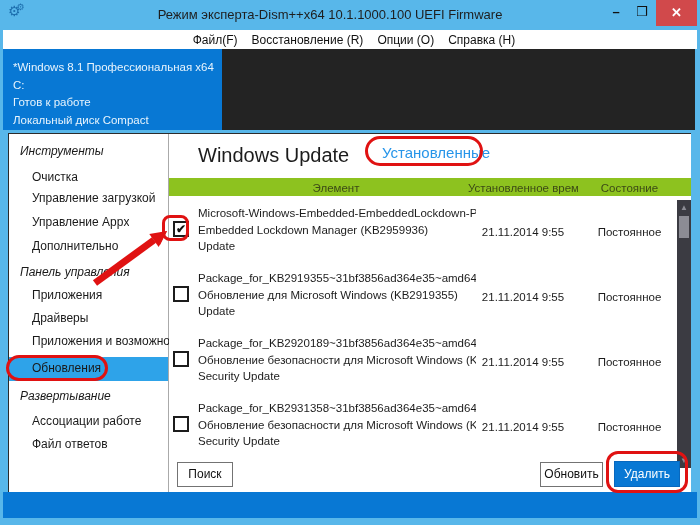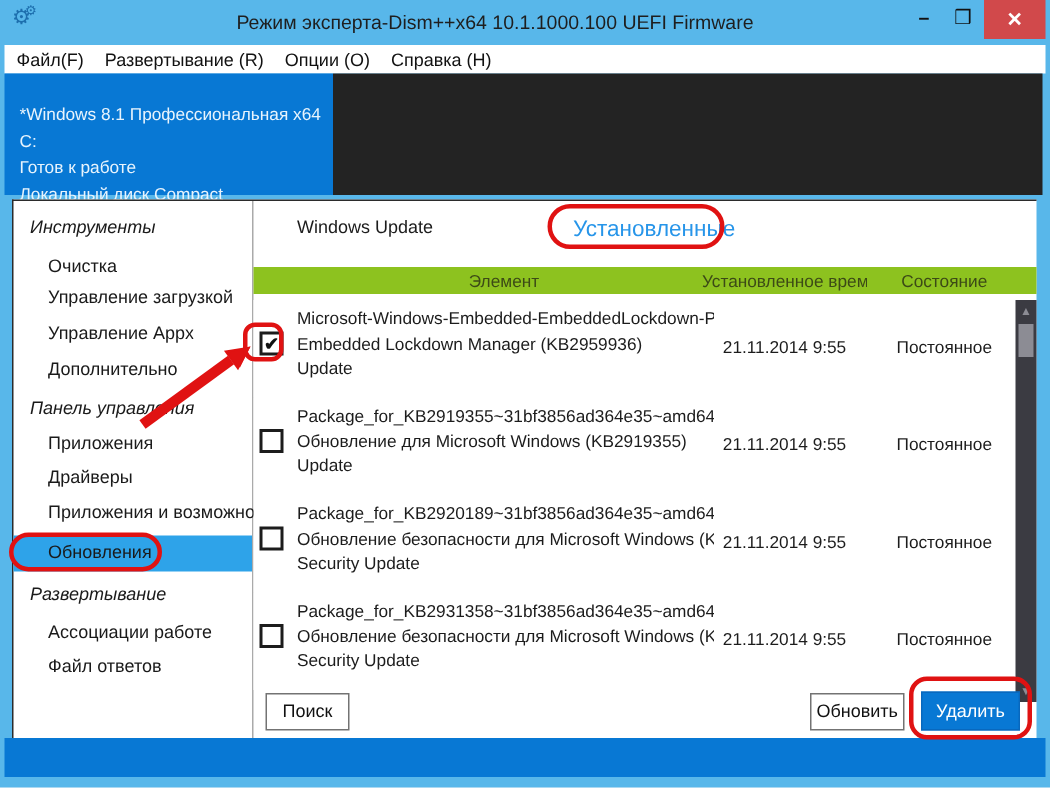--- a/index.html
+++ b/index.html
@@ -15,43 +15,43 @@
                font-size:13px; color:#1e1e1e; white-space:nowrap; overflow:hidden; }
   .btn-min, .btn-max { position:absolute; top:0; width:24px; height:26px; text-align:center;
                line-height:24px; color:#111; font-size:13px; cursor:default; }
   .btn-min { left:604px; font-weight:bold; }
   .btn-max { left:630px; }
   .btn-close { position:absolute; left:656px; top:0; width:41px; height:26px; background:#D1494B;
                color:#fff; text-align:center; line-height:26px; font-size:13px; font-weight:bold; }
 
   
   .menubar { position:absolute; top:30px; left:3px; width:694px; height:19px; background:#fff;
-             display:flex; gap:14px; align-items:center; padding-left:8px; font-size:12px; color:#111; }
+             display:flex; gap:14px; align-items:center; padding-left:8px; font-size:12px; color:#111;justify-content:center; }
   .menu-item { white-space:nowrap; }
 
   
   .infopanel { position:absolute; top:49px; left:3px; width:219px; height:81px; background:#0878D4;
-               color:#E8F4FD; font-size:11.5px; line-height:17.5px; padding:20px 0 0 10px; }
+               color:#E8F4FD; font-size:11.5px; line-height:17.5px; padding:10px 0 0 10px; }
   .infopanel div { white-space:nowrap; overflow:hidden; }
   .console { position:absolute; top:49px; left:222px; width:473px; height:81px; background:#232323; }
 
   
   .mainbg { position:absolute; top:133px; left:8px; width:683px; height:359px; background:#fff;
             border-top:1px solid #2b2b2b; border-left:1px solid #2b2b2b; }
   .divider-v { position:absolute; left:168px; top:134px; width:1px; height:358px; background:#aaa; }
 
   
   .side-h, .side-i { position:absolute; font-size:12px; color:#1a1a1a; white-space:nowrap;
                      overflow:hidden; max-width:138px; }
   .side-h { left:20px;font-style:italic; }
   .side-i { left:32px; }
   .side-sel-bg { position:absolute; left:9px; top:357px; width:159px; height:24px; background:#2EA3E9; }
 
   
-  .tab-wu { position:absolute; left:198px; top:144px; font-size:12px; color:#1c1c1c; }
+  .tab-wu { position:absolute; left:198px; top:144px; font-size:20px; color:#1c1c1c; }
   .tab-inst { position:absolute; left:382px; top:144px; font-size:15px; color:#2795E9; }
 
   
   .thead { position:absolute; left:169px; top:178px; width:522px; height:18px; background:#8DC21F; }
   .th { position:absolute; top:4px; font-size:11.5px; color:#3C4A16; white-space:nowrap; }
   .th-elem  { left:29px;  width:276px; text-align:center; }
   .th-time  { left:299px; width:110px; text-align:center; overflow:hidden; }
   .th-state { left:412px; width:97px;  text-align:center; }
 
   
@@ -98,21 +98,21 @@
   <div class="titlebar">
     <span class="app-icon"><span>⚙</span><span class="g2">⚙</span></span>
     <div class="win-title">Режим эксперта-Dism++x64 10.1.1000.100 UEFI Firmware</div>
     <div class="btn-min"><span>–</span></div>
     <div class="btn-max"><span>❒</span></div>
     <div class="btn-close"><span>✕</span></div>
   </div>
 
   <div class="menubar">
     <span class="menu-item">Файл(F)</span>
-    <span class="menu-item">Развертывание (R)</span>
+    <span class="menu-item">Восстановление (R)</span>
     <span class="menu-item">Опции (О)</span>
     <span class="menu-item">Справка (Н)</span>
   </div>
 
   <div class="infopanel">
     <div>*Windows 8.1 Профессиональная x64</div>
     <div>C:</div>
     <div>Готов к работе</div>
     <div>Локальный диск Compact</div>
   </div>

